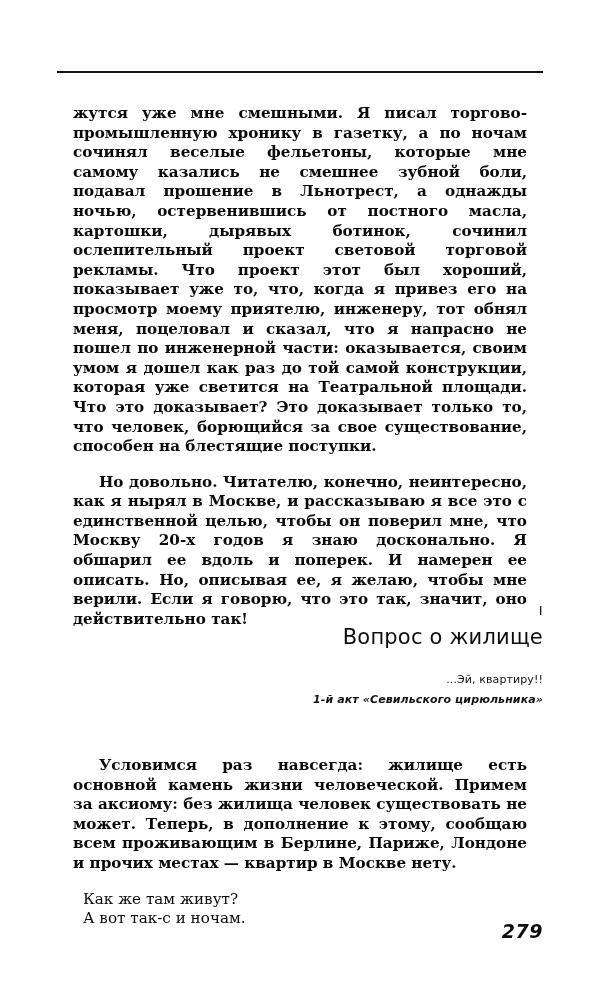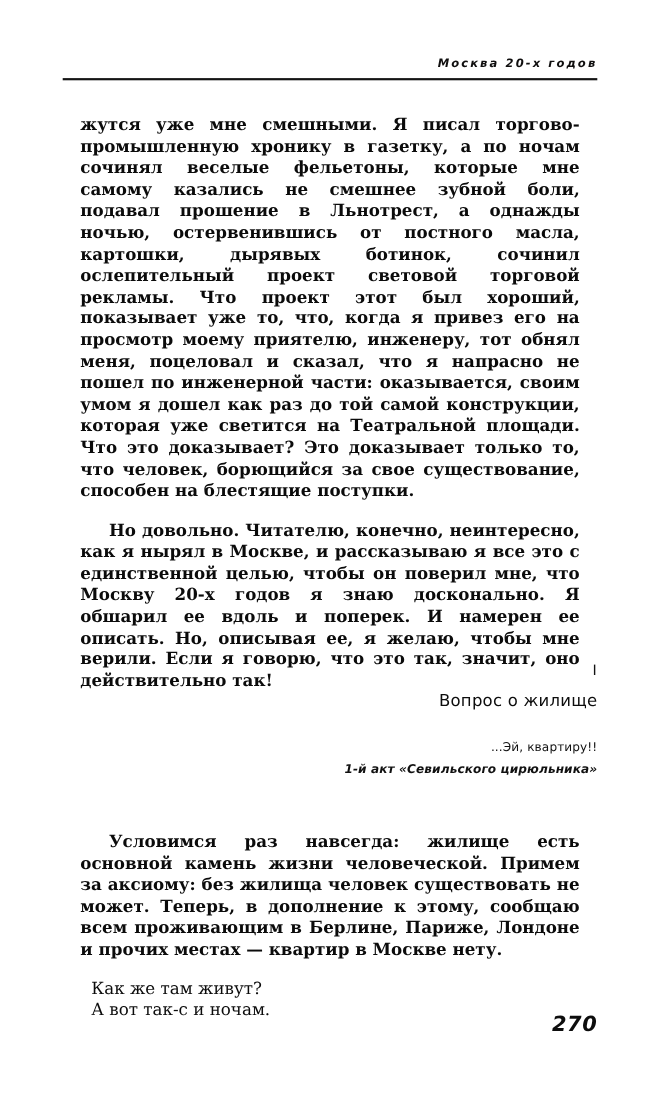--- a/index.html
+++ b/index.html
@@ -85,21 +85,21 @@
     font-weight: 400;
     font-size: 13px;
     color: #121212;
     line-height: 14px;
     letter-spacing: 0.5px;
   }
 
   .section-title {
     font-family: "DejaVu Sans", "Liberation Sans", sans-serif;
     font-weight: 400;
-    font-size: 15px;
+    font-size: 21px;
     color: #0d0d0d;
     line-height: 26px;
     margin-top: 6px;
     letter-spacing: 0.2px;
     text-align: right;
   }
 
   
   .epigraph {
     position: absolute;
@@ -166,21 +166,20 @@
     font-size: 19px;
     color: #0d0d0d;
     letter-spacing: 0.5px;
   }
 </style>
 </head>
 <body>
 
 <div class="page">
 
-  <div class="running-head">Москва 20-х годов</div>
 
   <div class="head-rule"></div>
 
   <div class="text-column">
     <p class="para">жутся уже мне смешными. Я писал торгово-промышленную хронику в газетку, а по ночам сочинял веселые фельетоны, которые мне самому казались не смешнее зубной боли, подавал прошение в Льнотрест, а однажды ночью, остервенившись от постного масла, картошки, дырявых ботинок, сочинил ослепительный проект световой торговой рекламы. Что проект этот был хороший, показывает уже то, что, когда я привез его на просмотр моему приятелю, инженеру, тот обнял меня, поцеловал и сказал, что я напрасно не пошел по инженерной части: оказывается, своим умом я дошел как раз до той самой конструкции, которая уже светится на Театральной площади. Что это доказывает? Это доказывает только то, что человек, борющийся за свое существование, способен на блестящие поступки.</p>
     <p class="para indent">Но довольно. Читателю, конечно, неинтересно, как я нырял в Москве, и рассказываю я все это с единственной целью, чтобы он поверил мне, что Москву 20-х годов я знаю досконально. Я обшарил ее вдоль и поперек. И намерен ее описать. Но, описывая ее, я желаю, чтобы мне верили. Если я говорю, что это так, значит, оно действительно так!</p>
   </div>
 
   <div class="section-block">
     <div class="section-numeral">I</div>
@@ -193,15 +192,15 @@
   </div>
 
   <div class="text-column-lower">
     <p class="para indent">Условимся раз навсегда: жилище есть основной камень жизни человеческой. Примем за аксиому: без жилища человек существовать не может. Теперь, в дополнение к этому, сообщаю всем проживающим в Берлине, Париже, Лондоне и прочих местах — квартир в Москве нету.</p>
     <ul class="short-lines">
       <li>Как же там живут?</li>
       <li>А вот так-с и ночам.</li>
     </ul>
   </div>
 
-  <div class="folio">270</div>
+  <div class="folio">279</div>
 
 </div>
 
 </body></html>

